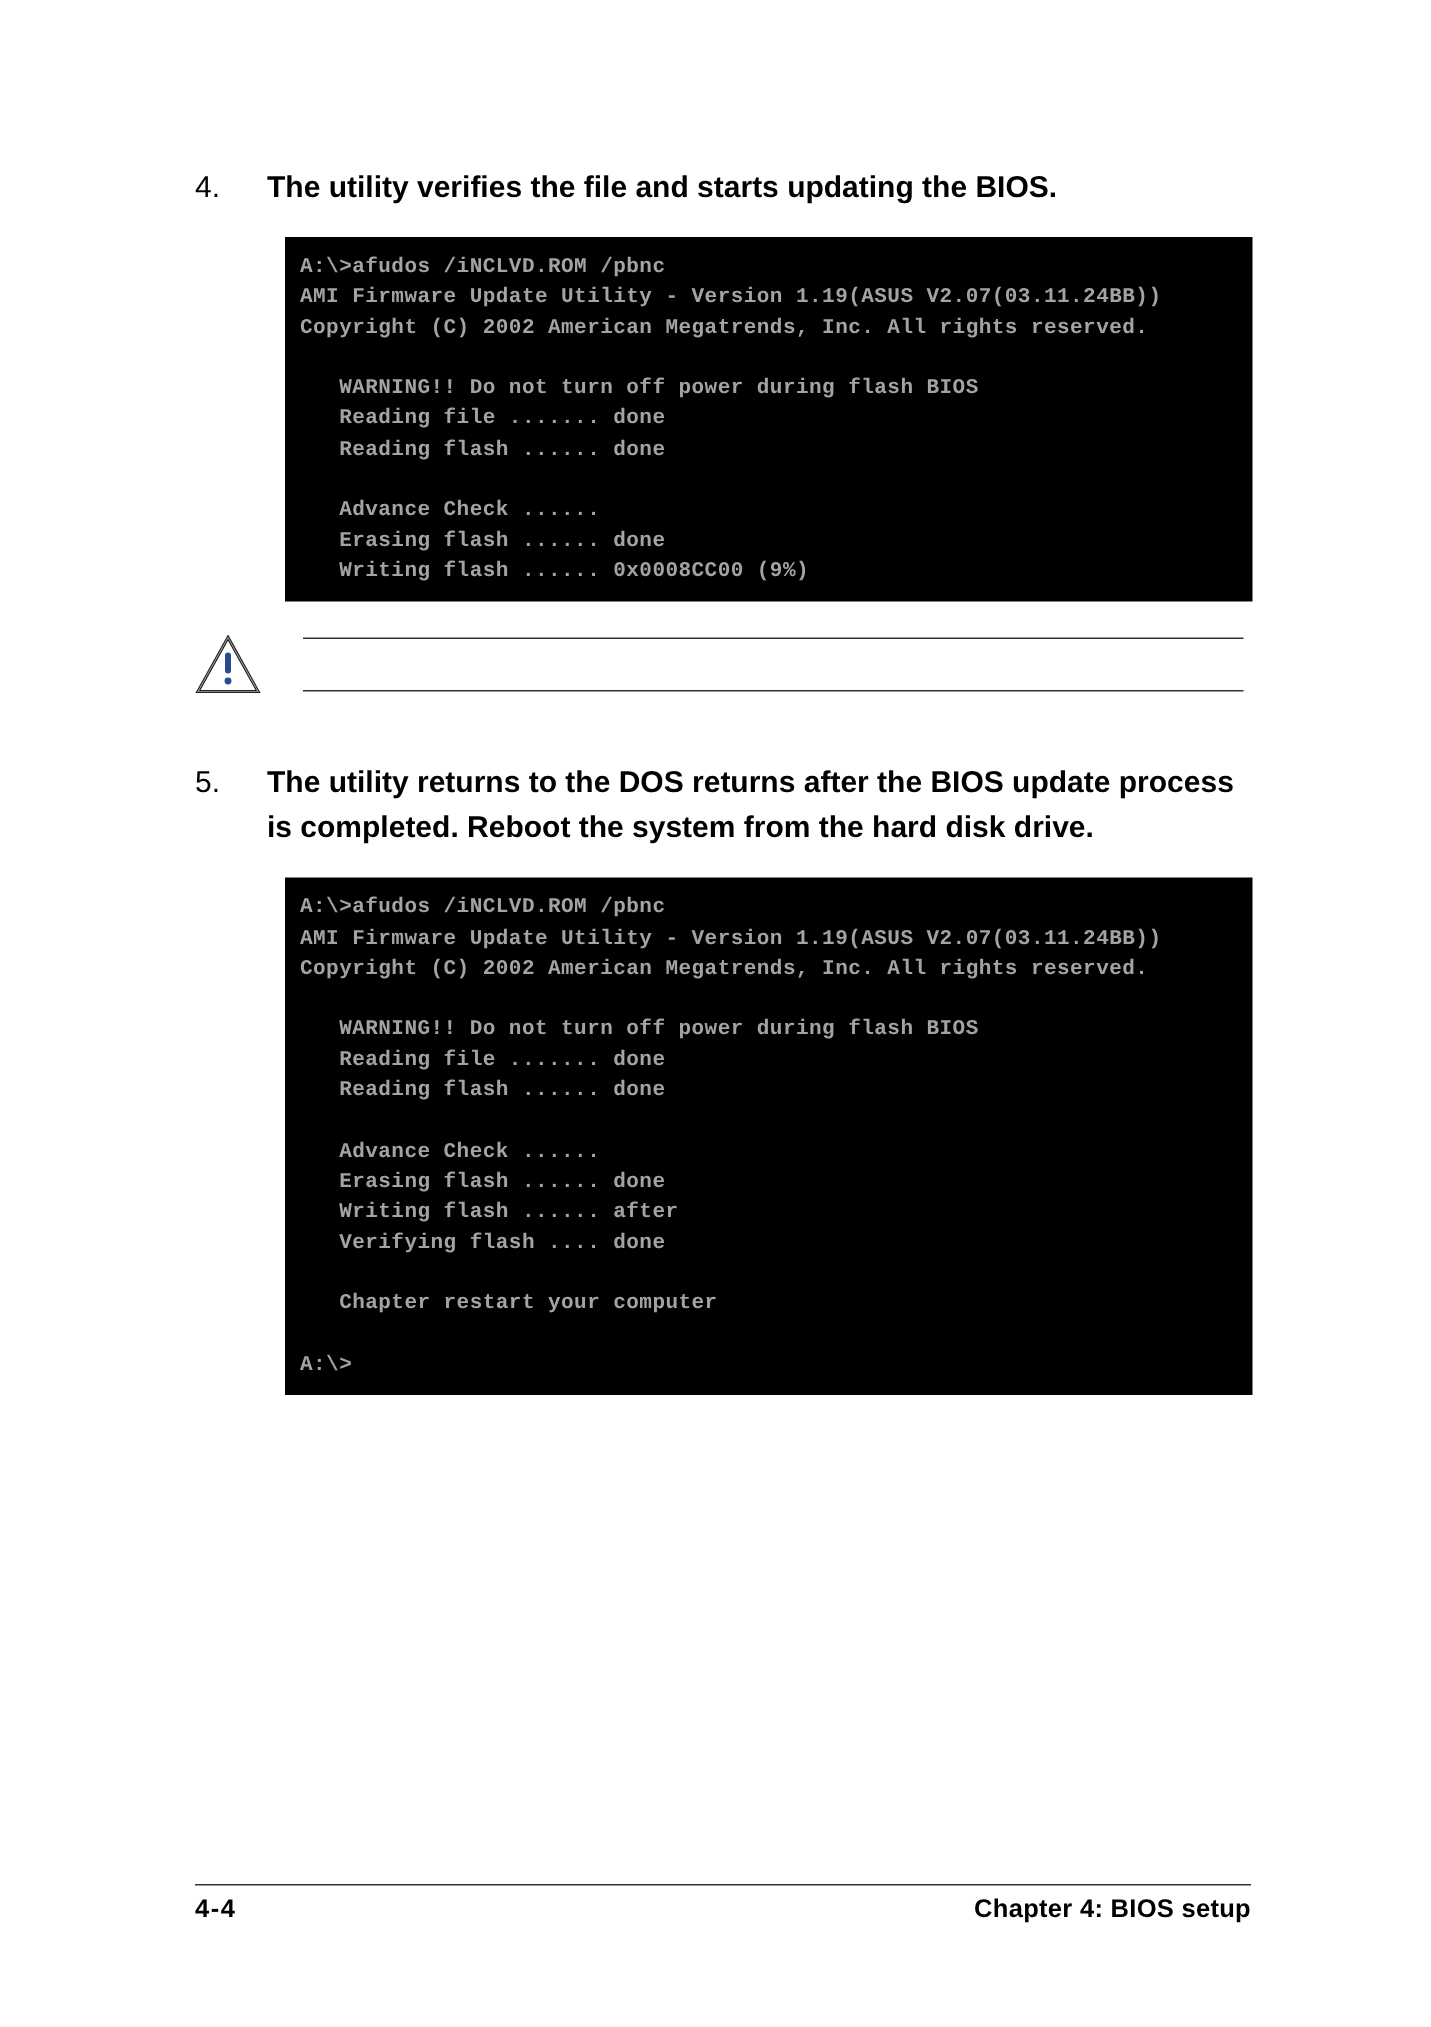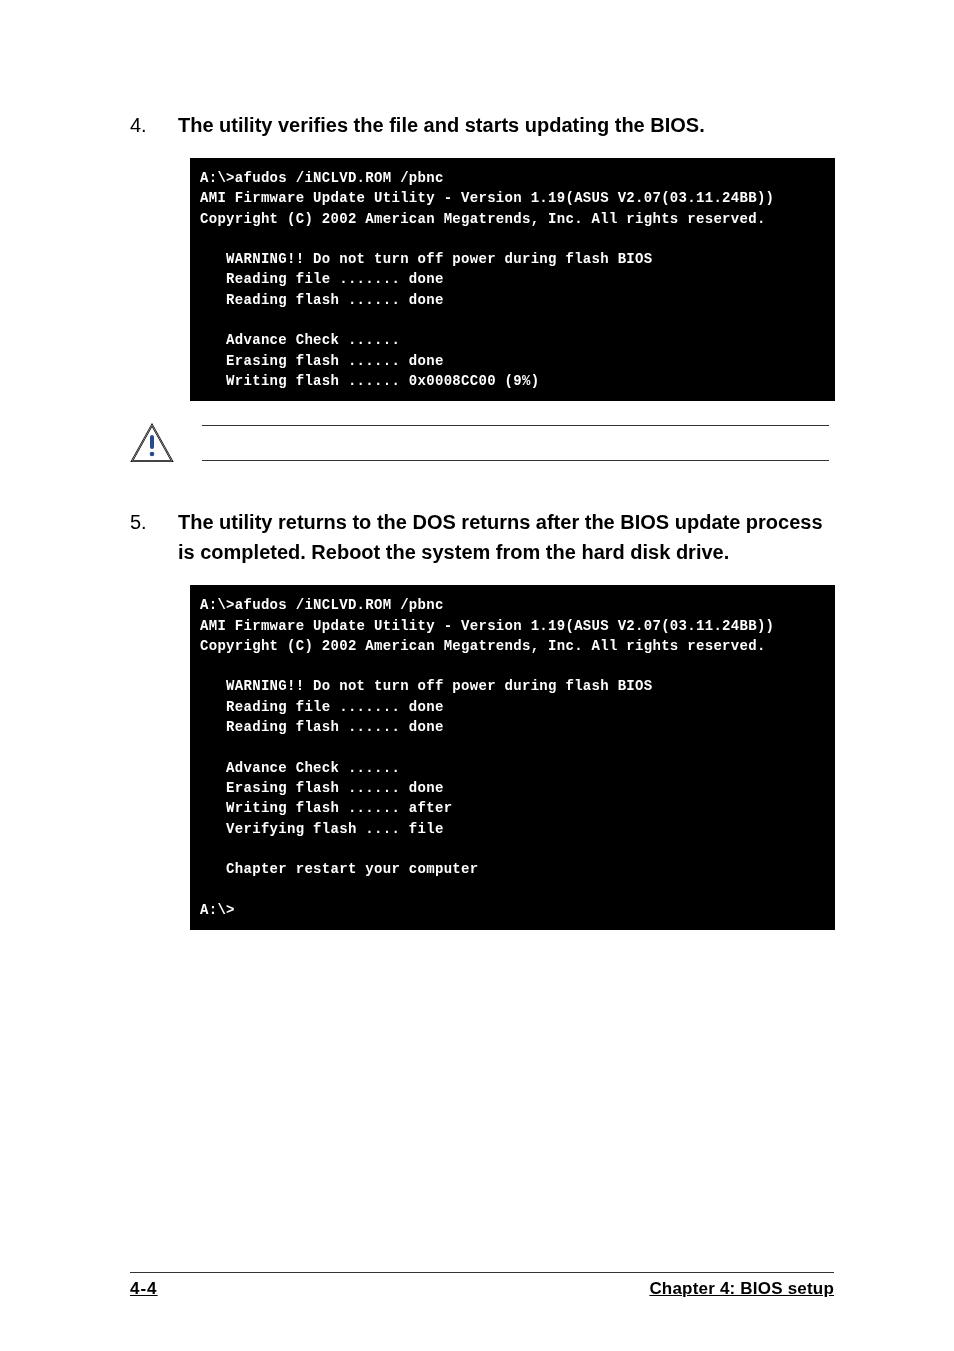--- a/index.html
+++ b/index.html
@@ -23,21 +23,21 @@
       min-width: 24px;
     }
     .step-text {
       font-size: 20px;
       line-height: 1.5;
       flex: 1;
       font-weight: bold;
     }
     .terminal {
       background: #000000;
-      color: #ffffff;
+      color: #a3a3a3;
       font-family: "Courier New", Courier, monospace;
       font-weight: bold;
       font-size: 14px;
       line-height: 1.45;
       padding: 10px 8px 10px 10px;
       margin-left: 60px;
       margin-right: 4px;
       margin-bottom: 22px;
       white-space: pre;
       letter-spacing: 0.3px;
@@ -63,22 +63,21 @@
       border-top: 1.5px solid #333;
       margin: 0;
     }
     .warning-lines hr + hr {
       margin-top: 34px;
     }
     .footer {
       position: absolute;
       left: 130px;
       right: 120px;
-      bottom: 52px;
-      text-decoration: underline;
+      bottom: 68px;
     }
     .footer hr {
       border: none;
       border-top: 1.5px solid #333;
       margin-bottom: 6px;
     }
     .footer-row {
       display: flex;
       justify-content: space-between;
       font-size: 17px;
@@ -129,21 +128,21 @@
 <span>AMI Firmware Update Utility - Version 1.19(ASUS V2.07(03.11.24BB))</span>
 <span>Copyright (C) 2002 American Megatrends, Inc. All rights reserved.</span>
 <span></span>
 <span>   WARNING!! Do not turn off power during flash BIOS</span>
 <span>   Reading file ....... done</span>
 <span>   Reading flash ...... done</span>
 <span></span>
 <span>   Advance Check ......</span>
 <span>   Erasing flash ...... done</span>
 <span>   Writing flash ...... after</span>
-<span>   Verifying flash .... file</span>
+<span>   Verifying flash .... done</span>
 <span></span>
 <span>   Chapter restart your computer</span>
 <span></span>
 <span>A:\&gt;</span></div>
 
 <div class="footer">
   <hr>
   <div class="footer-row">
     <span class="footer-left">4-4</span>
     <span class="footer-right">Chapter 4: BIOS setup</span>

